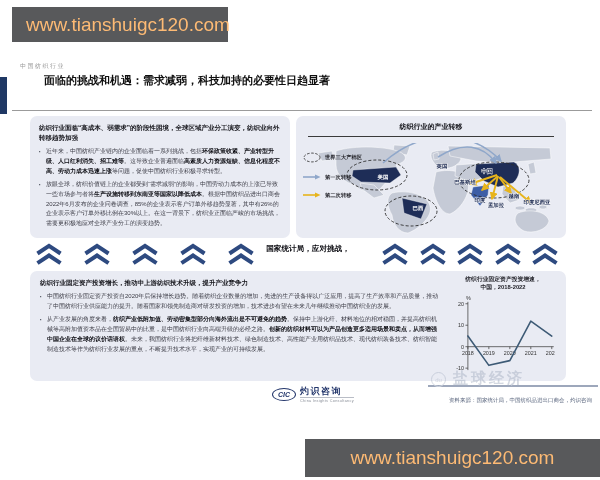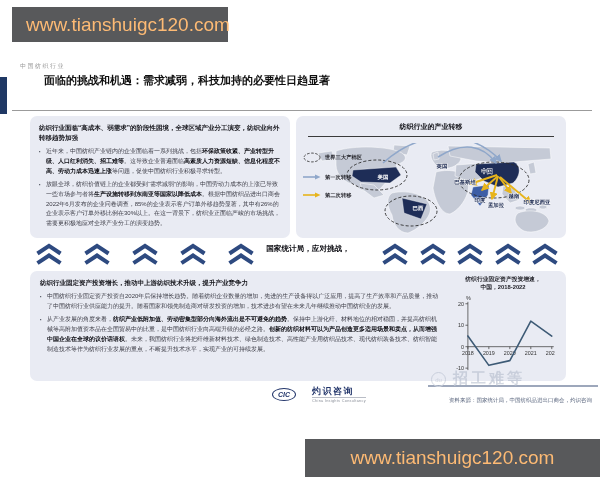--- a/index.html
+++ b/index.html
@@ -45,21 +45,21 @@
   .callout{position:absolute;left:238px;top:243px;width:140px;text-align:center;font-size:7.6px;font-weight:bold;color:#0e0e14;line-height:1.55;font-family:"DejaVu Serif","Liberation Serif",serif;}
 
   .p3-text{width:402px;}
 
   
   .chart-block{position:absolute;right:6px;top:4px;width:114px;text-align:center;}
   .chart-title{font-size:5.8px;font-weight:bold;color:#1d1d24;line-height:1.45;}
   .chart-svg{margin-top:2px;}
 
   
-  .footer-logo{position:absolute;left:272px;top:387px;display:flex;align-items:center;gap:16px;}
+  .footer-logo{position:absolute;left:272px;top:387px;display:flex;align-items:center;gap:4px;}
   .cic-oval{border:1.5px solid #23366b;color:#23366b;border-radius:50%;font-size:7px;font-weight:bold;font-style:italic;padding:2px 5px;line-height:1;}
   .cic-name{font-size:9px;font-weight:bold;color:#23366b;letter-spacing:1.5px;line-height:1.1;}
   .cic-sub{font-size:3.8px;color:#8a8f99;border-top:0.5px solid #b9bdc6;padding-top:1px;letter-spacing:.3px;}
   .source{position:absolute;right:8px;top:397px;font-size:5.5px;color:#55617a;}
 
   .watermark{position:absolute;left:428px;top:368px;width:170px;height:26px;opacity:.5;}
   .wm-line{position:absolute;left:0;right:0;top:17px;height:1.6px;background:#3d5179;}
   .wm-du{position:absolute;left:3px;top:4px;width:13px;height:13px;border:1.5px solid #a9b2c4;border-radius:50%;font-size:6px;color:#a9b2c4;display:flex;align-items:center;justify-content:center;}
   .wm-text{position:absolute;left:25px;top:1px;font-size:15px;font-weight:bold;color:#a9b2c4;letter-spacing:3px;}
 </style>
@@ -273,21 +273,21 @@
     <span class="cic-oval">CIC</span>
     <span>
       <div class="cic-name">灼识咨询</div>
       <div class="cic-sub">China Insights Consultancy</div>
     </span>
   </div>
 
   <div class="watermark">
     <div class="wm-line"></div>
     <div class="wm-du">du</div>
-    <div class="wm-text">招工难等</div>
+    <div class="wm-text">盐球经济</div>
   </div>
 
   <div class="source">资料来源：国家统计局，中国纺织品进出口商会，灼识咨询</div>
 
   <div class="banner banner-bottom">
     <span>www.tianshuigc120.com</span>
   </div>
 
 </div>
 

